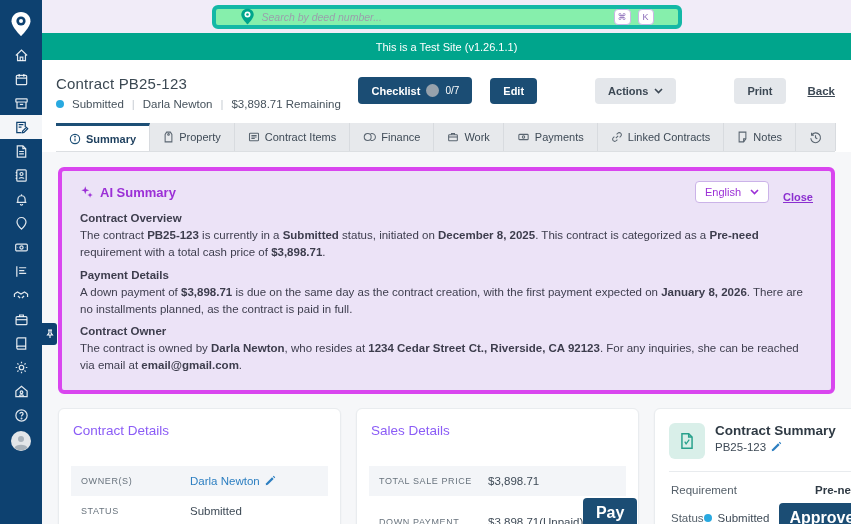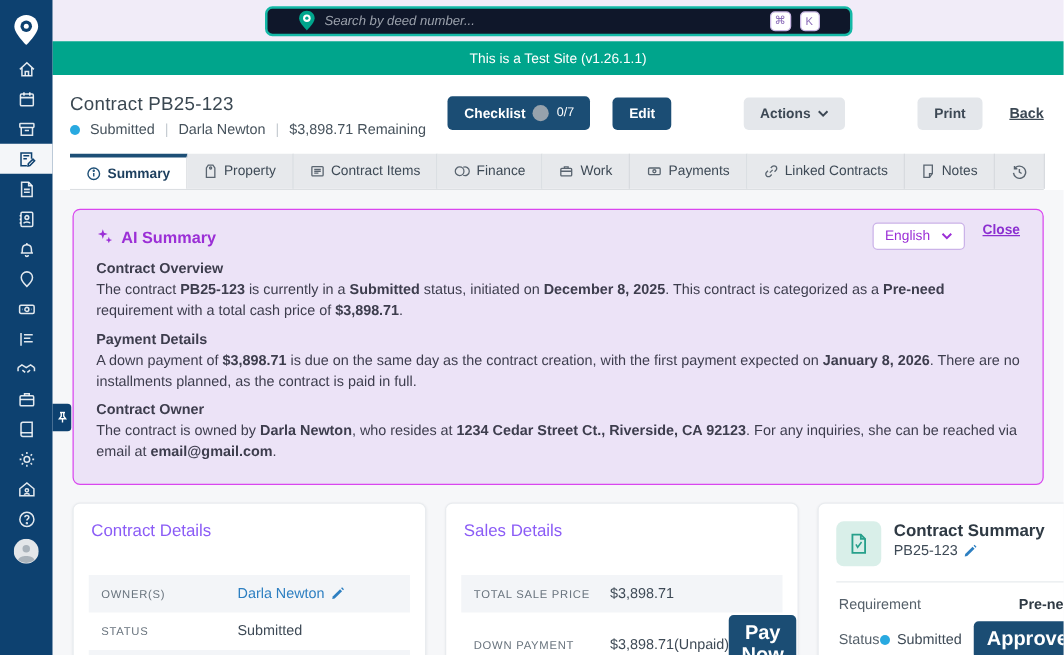--- a/index.html
+++ b/index.html
@@ -17,21 +17,21 @@
   .s-item.active { background:#f4f6f9; color:#0d4170; }
   .s-item.avatar-item { margin-top:2px; }
   .pin-tab { position:absolute; left:42px; top:323px; width:15px; height:22px;
     background:#0d4170; border-radius:0 3px 3px 0; display:grid; place-items:center;
     color:#fff; z-index:6; cursor:pointer; }
 
   
   .main { margin-left:42px; height:524px; display:flex; flex-direction:column; }
 
   .topbar { height:33px; background:#f1ecf8; display:flex; align-items:center; justify-content:center; }
-  .searchbox { width:470px; height:24px; background:#0f172a; border:2px solid #14b8a6;
+  .searchbox { width:470px; height:24px; background:#86efac; border:4px solid #14b8a6;
     border-radius:6px; display:flex; align-items:center; padding:0 24px; gap:7px; }
   .searchbox input { flex:1; border:none; outline:none; font-style:italic;
     font-size:10.5px; color:#6d7680; background:transparent;
     font-family:"Liberation Sans","DejaVu Sans",sans-serif; }
   .searchbox input::placeholder { color:#9aa0ab; }
   .keycap { min-width:16px; height:16px; border:1px solid #c9b6e4; border-radius:4px;
     color:#8a6bb8; font-size:9px; display:grid; place-items:center; padding:0 3px;
     background:#fff; }
 
   .banner { height:27px; background:#00a58c; color:#fff; font-size:11px;
@@ -62,26 +62,26 @@
     display:flex; align-items:center; gap:5px; padding:0 13px; font-size:11px;
     color:#3e4a56; cursor:pointer; white-space:nowrap; }
   .tab svg { color:#5a6570; }
   .tab.active { background:#fff; border-top:3px solid #1d4f76; font-weight:700;
     color:#1d3f5e; margin-bottom:-1px; }
   .tab.active svg { color:#1d4f76; }
 
   
   .content { flex:1; background:#f6f7f9; padding:15px 16px; overflow:hidden; }
 
-  .ai-box { border:1px solid #d946ef; border-radius:6px; background:#ece3f7;
+  .ai-box { border:4px solid #d946ef; border-radius:6px; background:#ece3f7;
     padding:8px 18px 12px; margin-bottom:14px; }
   .ai-head { display:flex; align-items:center; justify-content:space-between; height:26px; }
   .ai-title { display:flex; align-items:center; gap:6px; color:#9b2fd6;
     font-size:13px; font-weight:700; }
-  .ai-controls { display:flex; align-items:flex-start; gap:14px; }
+  .ai-controls { display:flex; align-items:flex-end; gap:14px; }
   .lang-select { background:#fff; border:1px solid #cbb3e8; border-radius:4px;
     color:#9b2fd6; font-size:11px; padding:4px 9px; display:flex; align-items:center;
     gap:9px; cursor:pointer; }
   .close-link { color:#8b2fd0; font-size:11px; font-weight:700;
     text-decoration:underline; cursor:pointer; }
   .ai-sec-h { font-size:11.5px; font-weight:700; color:#3d3d4d; margin:7px 0 3px; }
   .ai-p { font-size:11.5px; color:#3d3d4d; line-height:1.5; margin:0 0 3px; }
   .ai-p b { font-weight:700; }
 
   

